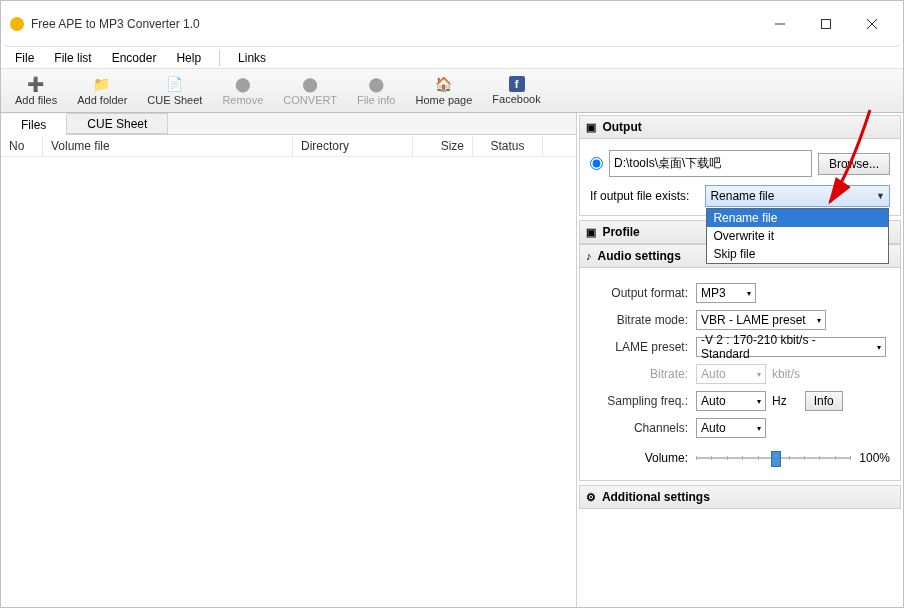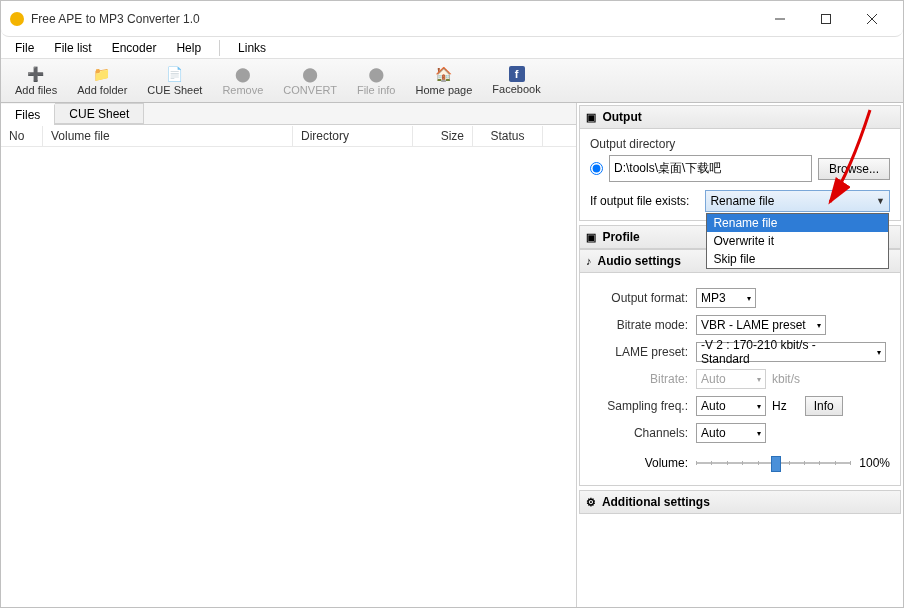--- a/index.html
+++ b/index.html
@@ -1,39 +1,39 @@
 <!DOCTYPE html>
 <html><head>
 <meta charset="utf-8">
 <style>
 * { box-sizing: border-box; margin: 0; padding: 0; font-family: "Segoe UI", Tahoma, sans-serif; font-size: 12px; }
 body { background: #fff; width: 904px; height: 608px; overflow: hidden; border: 1px solid #c0c0c0; }
 
-.titlebar { height: 36px; display: flex; align-items: center; padding: 0 8px; border-bottom: 1px solid #e0e0e0; border-radius: 8px; }
+.titlebar { height: 46px; display: flex; align-items: center; padding: 0 8px; border-bottom: 1px solid #e0e0e0; border-radius: 8px; }
 .titlebar .app-icon { width: 16px; height: 16px; margin-right: 6px; }
 .titlebar .title { flex: 1; color: #333; }
 .titlebar .win-btns { display: flex; gap: 0; }
 .titlebar .win-btn { width: 46px; height: 30px; display: flex; align-items: center; justify-content: center; cursor: pointer; }
 .titlebar .win-btn svg { stroke: #333; }
 
 .menubar { height: 22px; display: flex; align-items: center; padding: 0 4px; border-bottom: 1px solid #e0e0e0; }
 .menubar .menu-item { padding: 2px 10px; cursor: pointer; }
 .menubar .menu-sep { width: 1px; height: 16px; background: #d0d0d0; margin: 0 8px; }
 
 .toolbar { height: 44px; display: flex; align-items: center; padding: 0 4px; background: linear-gradient(#f9f9f9,#ececec); border-bottom: 1px solid #c0c0c0; }
 .toolbar .tb-btn { display: flex; flex-direction: column; align-items: center; justify-content: center; padding: 2px 10px; cursor: pointer; color: #333; }
 .toolbar .tb-btn.disabled { color: #a0a0a0; }
 .toolbar .tb-btn .tb-icon { width: 18px; height: 18px; display: flex; align-items: center; justify-content: center; font-size: 14px; }
 .toolbar .tb-btn .tb-label { margin-top: 1px; font-size: 11px; }
 
 .main { display: flex; height: calc(100% - 30px - 22px - 44px); }
 
 .left-panel { flex: 1; display: flex; flex-direction: column; border-right: 1px solid #d0d0d0; }
 .tabs { display: flex; height: 22px; background: #f5f5f5; border-bottom: 1px solid #d0d0d0; }
-.tabs .tab { padding: 3px 14px; border-right: 1px solid #d0d0d0; cursor: pointer; background: #fff; border-top: 1px solid #fff; position: relative; top: 1px; }
+.tabs .tab { padding: 3px 20px; border-right: 1px solid #d0d0d0; cursor: pointer; background: #fff; border-top: 1px solid #fff; position: relative; top: 1px; }
 .tabs .tab.inactive { background: #f0f0f0; border-top: 1px solid #d0d0d0; top: 0; border-bottom: 1px solid #d0d0d0; }
 .file-list { flex: 1; }
 .file-list-header { display: flex; background: #fff; border-bottom: 1px solid #e8e8e8; height: 22px; align-items: center; }
 .file-list-header .col { padding: 3px 8px; border-right: 1px solid #e8e8e8; color: #333; }
 .col-no { width: 42px; }
 .col-video { width: 250px; }
 .col-dir { width: 120px; }
 .col-size { width: 60px; text-align: right; }
 .col-status { width: 70px; text-align: center; }
 
@@ -175,21 +175,20 @@
     </div>
   </div>
 
   <div class="right-panel">
 
     <div class="section-header">
       <span class="sec-icon">▣</span>
       <span>Output</span>
     </div>
     <div class="section-body output-body">
-      <div class="field-label">Output directory</div>
       <div class="dir-row">
         <input type="radio" name="outdir" checked="" style="">
         <input class="dir-input" value="D:\tools\桌面\下载吧" style="">
         <button class="browse-btn">Browse...</button>
       </div>
       <div class="exists-row">
         <span class="lbl">If output file exists:</span>
         <div class="combo">
           <span>Rename file</span>
           <span class="combo-arrow">▼</span>

